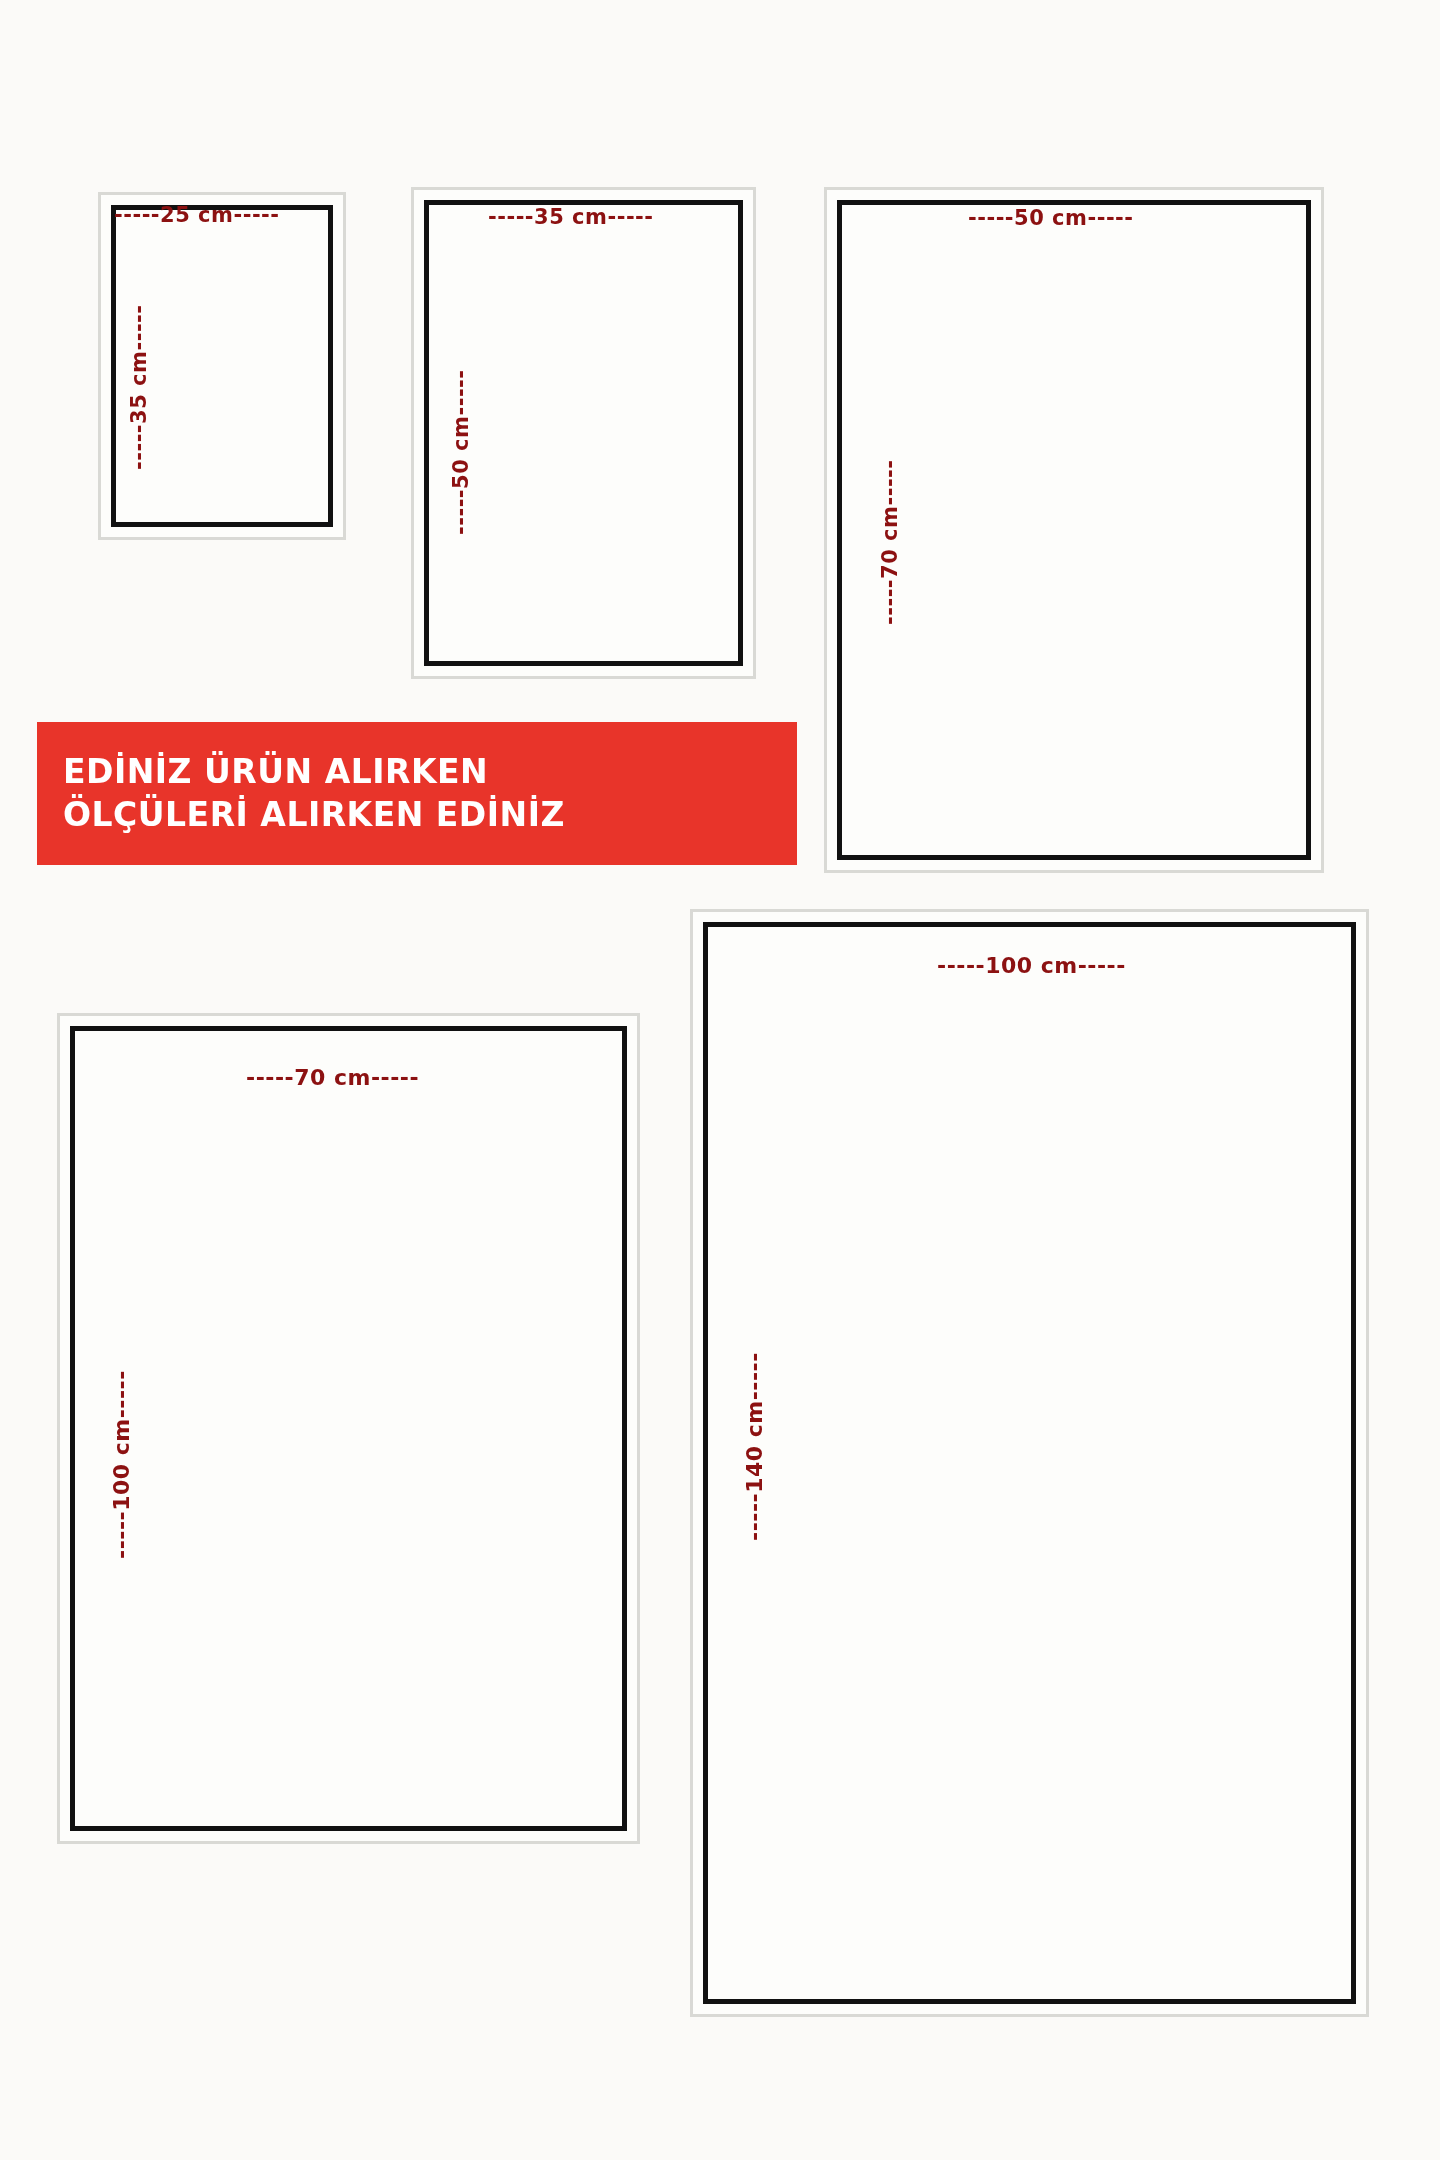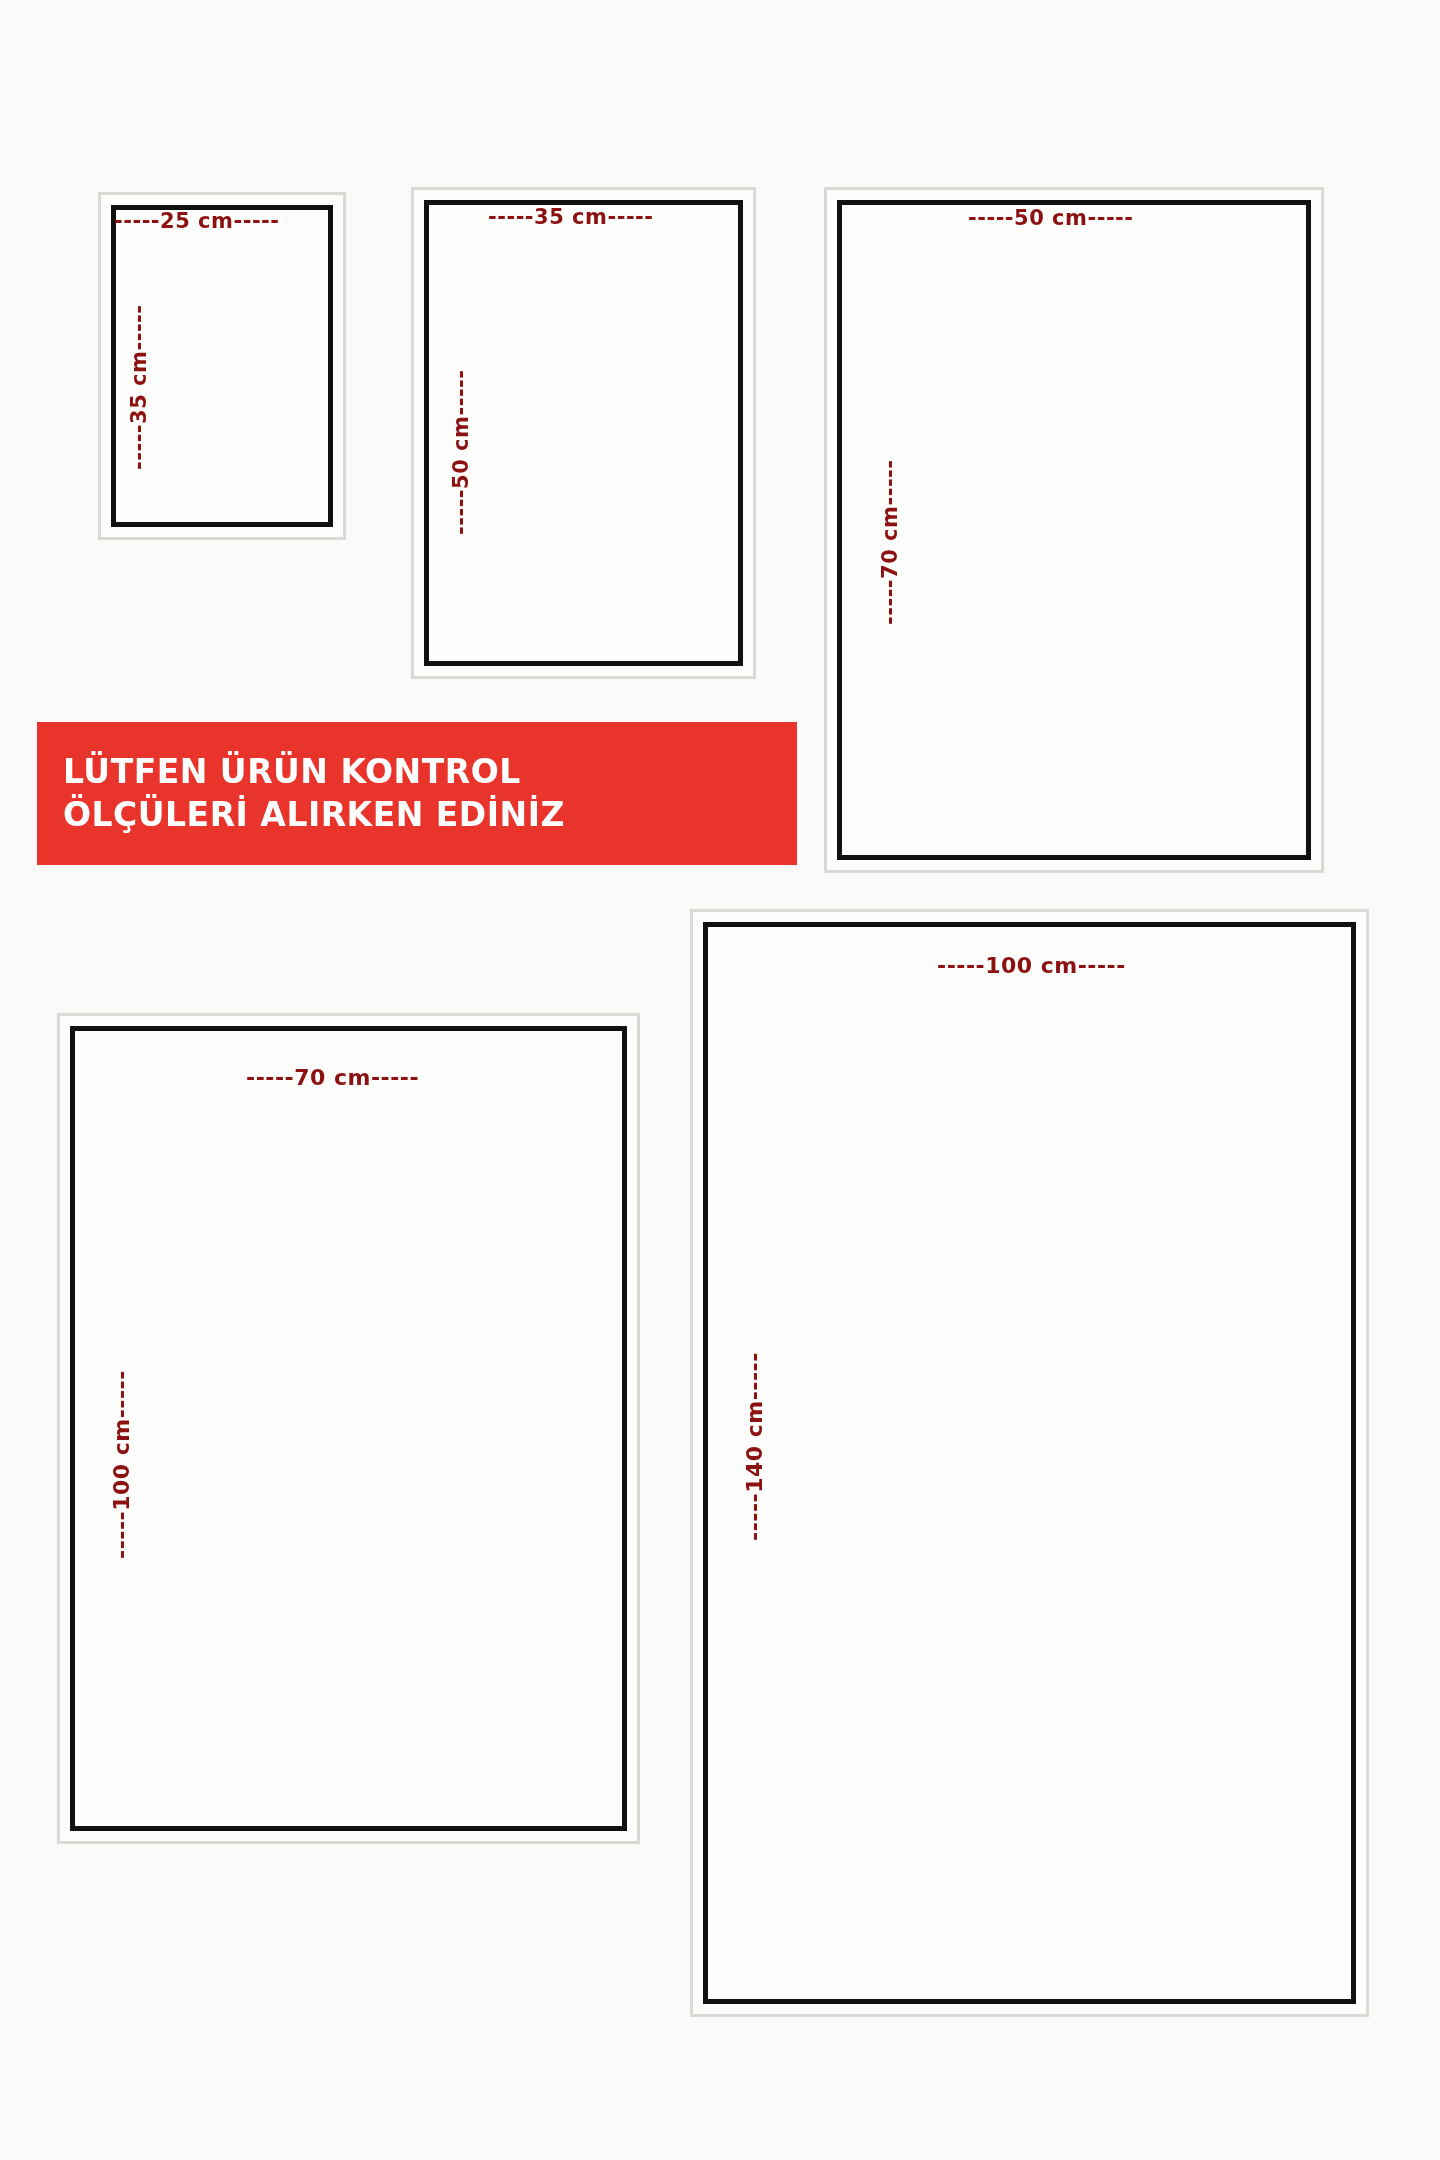--- a/index.html
+++ b/index.html
@@ -74,37 +74,37 @@
   }
 </style>
 </head>
 <body>
 
 <div id="canvas">
 
   <div class="frame" style="left:98px; top:192px; width:248px; height:348px;">
     <div class="frame-inner"></div>
   </div>
-  <div class="dim dim-h" style="left:114px; top:209px; font-size:21px;">-----25 cm-----</div>
+  <div class="dim dim-h" style="left:114px; top:203px; font-size:21px;">-----25 cm-----</div>
   <div class="dim dim-v" style="left:127px; top:470px; font-size:21px;">-----35 cm-----</div>
 
   <div class="frame" style="left:411px; top:187px; width:345px; height:492px;">
     <div class="frame-inner"></div>
   </div>
   <div class="dim dim-h" style="left:488px; top:205px; font-size:21px;">-----35 cm-----</div>
   <div class="dim dim-v" style="left:449px; top:535px; font-size:21px;">-----50 cm-----</div>
 
   <div class="frame" style="left:824px; top:187px; width:500px; height:686px;">
     <div class="frame-inner"></div>
   </div>
   <div class="dim dim-h" style="left:968px; top:206px; font-size:21px;">-----50 cm-----</div>
   <div class="dim dim-v" style="left:878px; top:625px; font-size:21px;">-----70 cm-----</div>
 
   <div class="banner" style="left:37px; top:722px; width:760px; height:143px;">
-    <div class="banner-line">LÜTFEN ÜRÜN KONTROL</div>
+    <div class="banner-line">EDİNİZ ÜRÜN ALIRKEN</div>
     <div class="banner-line">ÖLÇÜLERİ ALIRKEN EDİNİZ</div>
   </div>
 
   <div class="frame" style="left:57px; top:1013px; width:583px; height:831px;">
     <div class="frame-inner"></div>
   </div>
   <div class="dim dim-h" style="left:246px; top:1065px; font-size:22px;">-----70 cm-----</div>
   <div class="dim dim-v" style="left:109px; top:1559px; font-size:22px;">-----100 cm-----</div>
 
   <div class="frame" style="left:690px; top:909px; width:679px; height:1108px;">

